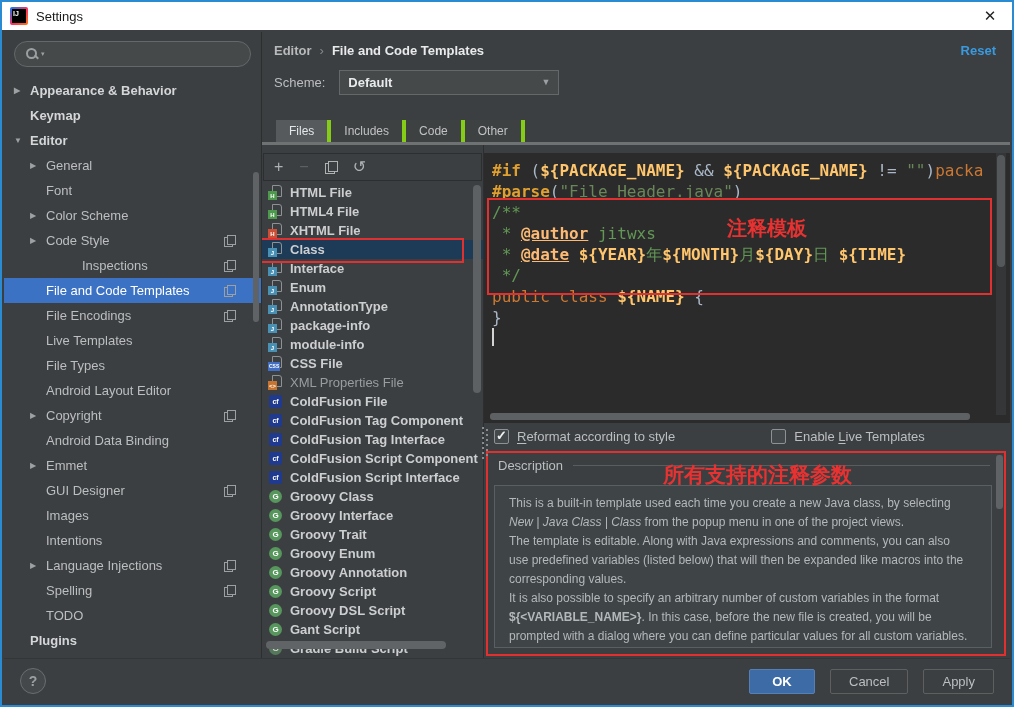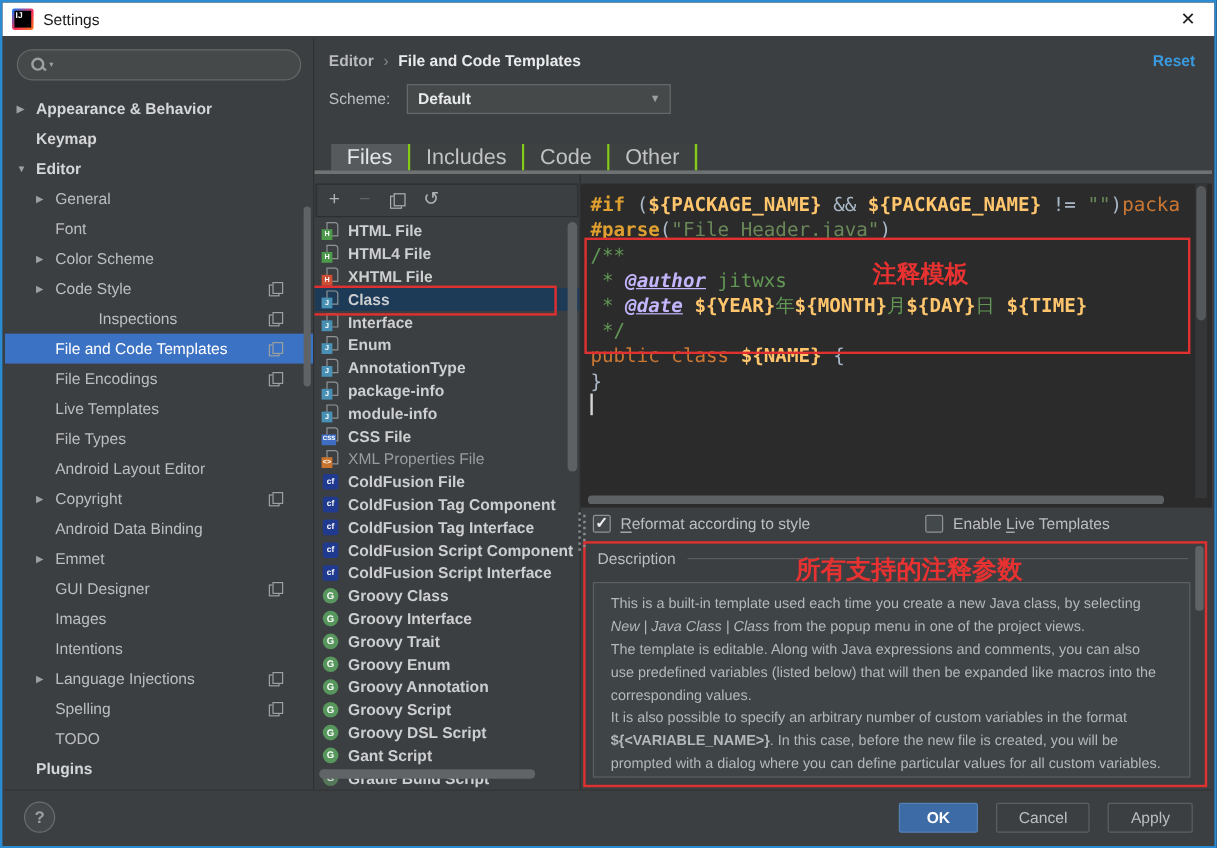--- a/index.html
+++ b/index.html
@@ -45,21 +45,21 @@
   .crumb-sep { color:#85888a; margin:0 8px; font-weight:normal; }
   .crumb-b { color:#e8eaec; }
   .reset-link { margin-left:auto; color:#3a9ae0; font-weight:bold; cursor:default; }
   .scheme-row { position:absolute; top:37px; left:12px; height:26px; display:flex; align-items:center; }
   .scheme-label { color:#bcbec0; font-size:13px; margin-right:14px; }
   .combo { width:220px; height:25px; background:#45494a; border:1px solid #646869; display:flex; align-items:center; padding:0 8px; }
   .combo .val { color:#e8eaec; font-size:13px; font-weight:bold; flex:1; }
   .combo .caret { color:#9da0a3; font-size:9px; }
 
   .tabs-row { position:absolute; top:88px; left:14px; height:22px; display:flex; }
-  .tab { padding:0 13px; font-size:18px; color:#c0c2c4; background:#3e4142; border-right:2px solid #84cc16; display:flex; align-items:center; cursor:default; }
+  .tab { padding:0 13px; font-size:12px; color:#c0c2c4; background:#3e4142; border-right:4px solid #84cc16; display:flex; align-items:center; cursor:default; }
   .tab.active { background:#565a5c; color:#e4e6e8; }
   .tab-underline { position:absolute; top:110px; left:0; right:0; height:3px; background:#6f7273; }
 
   .content-body { position:absolute; top:113px; left:0; right:0; bottom:0; display:flex; }
 
   
   .file-panel { width:222px; flex:none; position:relative; border-right:1px solid #2c2e2f; padding-top:8px; }
   .list-toolbar { height:28px; border:1px solid #2c2e2f; margin:0 1px; display:flex; align-items:center; gap:16px; padding-left:10px; background:#3c3f41; }
   .tb-ic { color:#afb1b3; font-size:16px; line-height:1; cursor:default; }
   .tb-ic.dim { color:#606365; }
@@ -94,21 +94,21 @@
   .right-col { flex:1; display:flex; flex-direction:column; padding-top:8px; position:relative; }
   .editor { height:270px; background:#2b2b2b; position:relative; overflow:hidden; font-family:"DejaVu Sans Mono", monospace; font-size:16px; }
   .code-lines { position:absolute; top:7px; left:8px; right:38px; }
   .cl { height:21px; line-height:21px; white-space:pre; }
   .seg.kw  { color:#e0a030; font-weight:bold; }
   .seg.kw2 { color:#cc7832; }
   .seg.var { color:#ffc66d; font-weight:bold; }
   .seg.pl  { color:#a9b7c6; }
   .seg.str { color:#6a8759; }
   .seg.cmt { color:#629755; }
-  .seg.tag { color:#c4b5fd; font-weight:bold; font-style:italic; text-decoration:underline; }
+  .seg.tag { color:#fdba74; font-weight:bold; text-decoration:underline; }
   .cursor { position:absolute; left:8px; top:175px; width:2px; height:18px; background:#d4d4d4; }
   .red-box-comment { position:absolute; left:3px; top:45px; width:505px; height:97px; border:2px solid #e03030; pointer-events:none; }
   .editor-annotation { position:absolute; left:243px; top:62px; color:#e83232; font-size:20px; font-weight:bold; font-family:"Liberation Sans",sans-serif; }
   .ed-vtrack { position:absolute; right:4px; top:0; width:10px; bottom:8px; background:#343638; }
   .ed-vscroll { position:absolute; right:5px; top:2px; width:8px; height:112px; background:#55585a; border-radius:4px; }
   .ed-hscroll { position:absolute; left:6px; bottom:3px; height:7px; width:480px; background:#5d6163; border-radius:3px; }
 
   .check-row { height:26px; display:flex; align-items:center; font-size:13px; color:#bcbec0; padding-left:10px; }
   .cb { width:15px; height:15px; border:1px solid #8f9294; border-radius:2px; background:#43494a; margin-right:8px; position:relative; flex:none; }
   .cb.checked::after { content:"✓"; position:absolute; left:1px; top:-2px; color:#f0f0f0; font-size:13px; font-weight:bold; }

